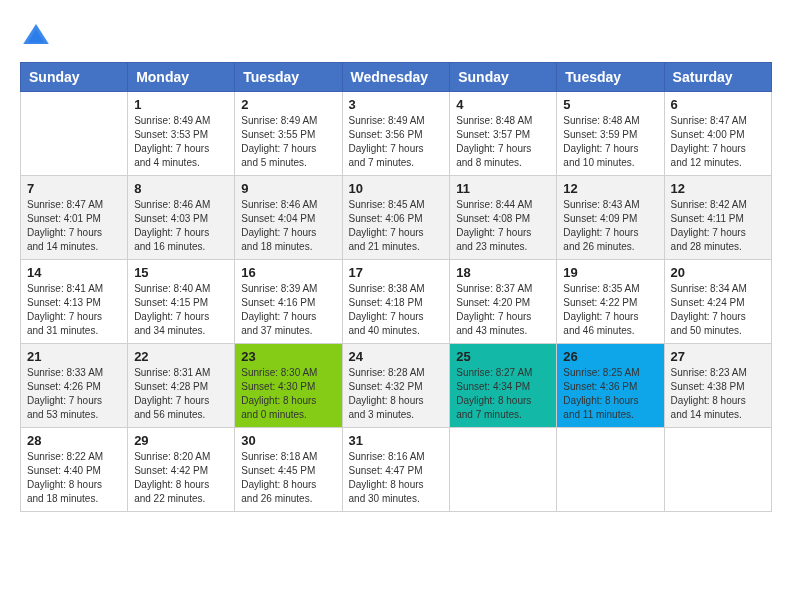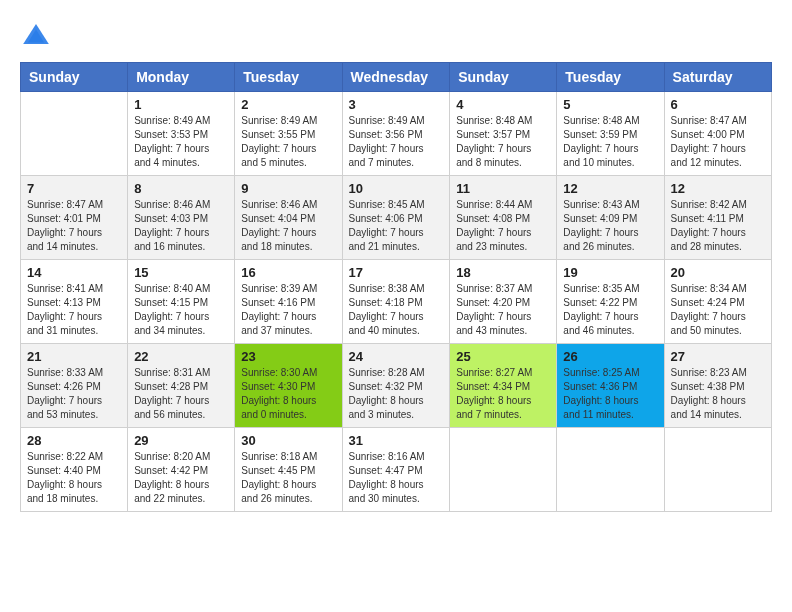--- a/index.html
+++ b/index.html
@@ -290,21 +290,21 @@
 Daylight: 8 hours
 and 0 minutes.</div>
         </td>
         <td style="background: rgb(242, 242, 242);">
           <span class="day-number">24</span>
           <div class="day-info" style="white-space: pre-line;">Sunrise: 8:28 AM
 Sunset: 4:32 PM
 Daylight: 8 hours
 and 3 minutes.</div>
         </td>
-        <td style="background: #bef264;">
+        <td style="background: #14b8a6;">
           <span class="day-number">25</span>
           <div class="day-info" style="white-space: pre-line;">Sunrise: 8:27 AM
 Sunset: 4:34 PM
 Daylight: 8 hours
 and 7 minutes.</div>
         </td>
         <td style="background: #0ea5e9;">
           <span class="day-number">26</span>
           <div class="day-info" style="white-space: pre-line;">Sunrise: 8:25 AM
 Sunset: 4:36 PM

